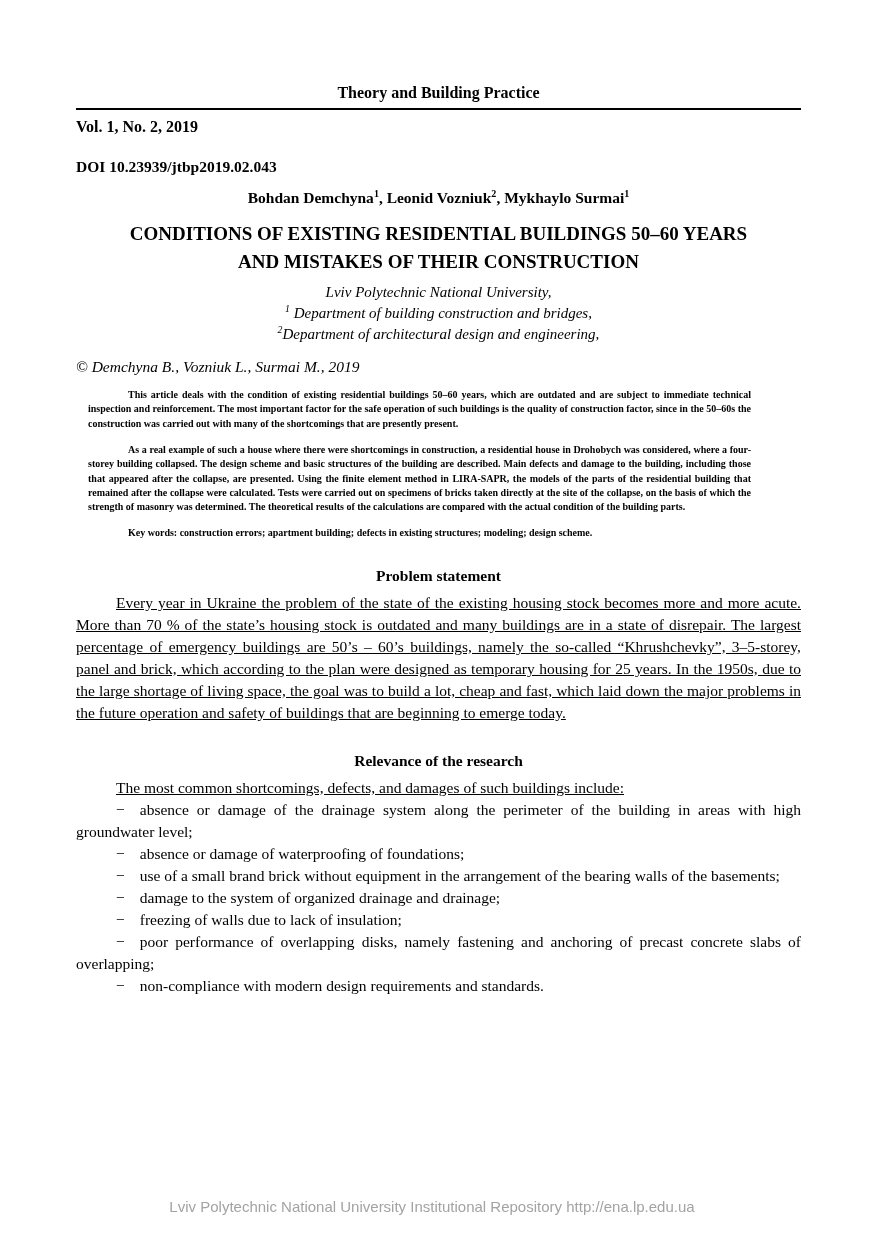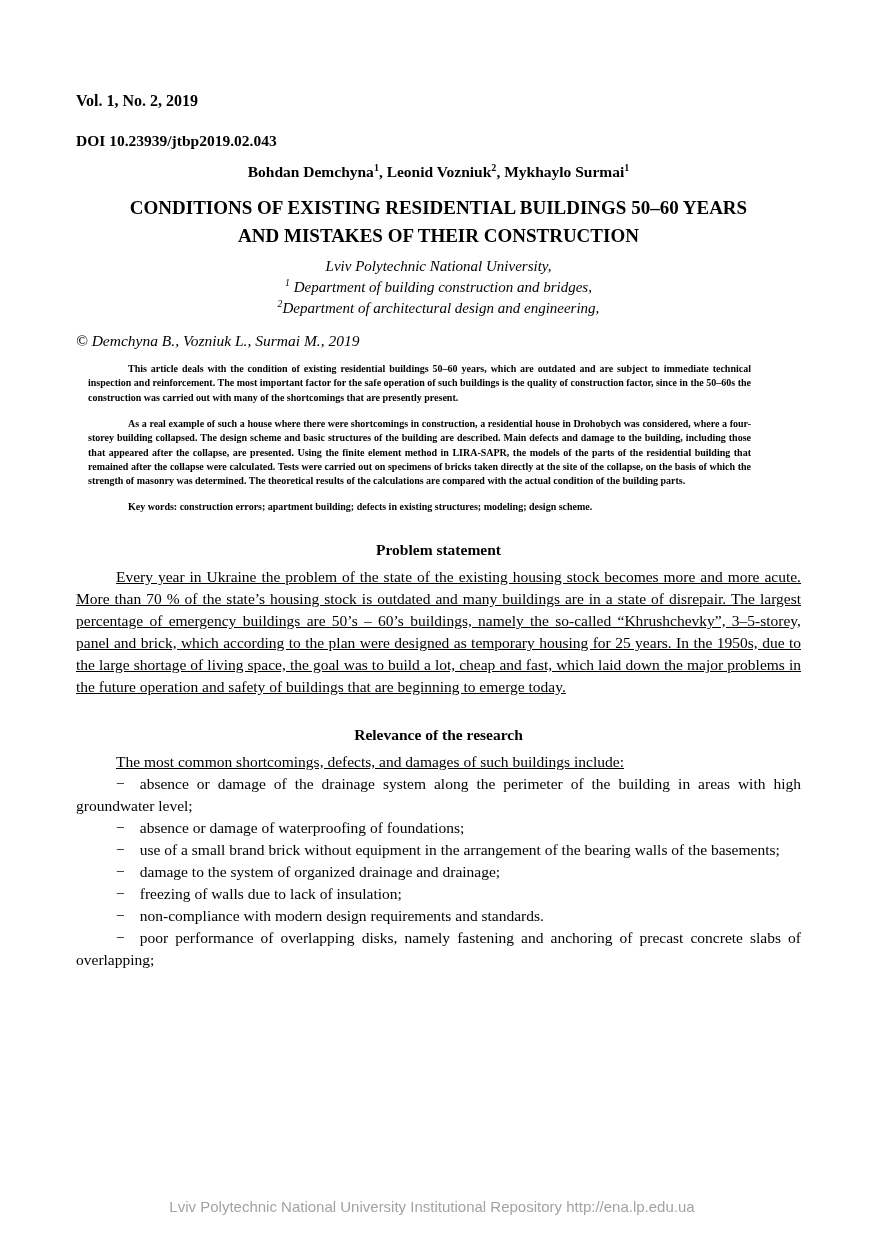--- a/index.html
+++ b/index.html
@@ -109,20 +109,21 @@
     font-family: "Liberation Sans", sans-serif;
     font-size: 15px;
     color: #a3a3a3;
   }
 </style>
 </head>
 <body>
 
 <div class="page">
 
+  <div class="masthead-header">Theory and Building Practice</div>
 
   <div class="volume-line">Vol. 1, No. 2, 2019</div>
 
   <div class="doi-line">DOI 10.23939/jtbp2019.02.043</div>
 
   <div class="authors-line"><span>Bohdan Demchyna</span><sup class="affil-mark">1</sup><span>, </span><span>Leonid Vozniuk</span><sup class="affil-mark">2</sup><span>, </span><span>Mykhaylo Surmai</span><sup class="affil-mark">1</sup></div>
 
   <div class="article-title">
     <div>CONDITIONS OF EXISTING RESIDENTIAL BUILDINGS 50–60 YEARS</div>
     <div>AND MISTAKES OF THEIR CONSTRUCTION</div>
@@ -146,18 +147,18 @@
   <p class="body-par">Every year in Ukraine the problem of the state of the existing housing stock becomes more and more acute. More than 70 % of the state’s housing stock is outdated and many buildings are in a state of disrepair. The largest percentage of emergency buildings are 50’s – 60’s buildings, namely the so-called “Khrushchevky”, 3–5-storey, panel and brick, which according to the plan were designed as temporary housing for 25 years. In the 1950s, due to the large shortage of living space, the goal was to build a lot, cheap and fast, which laid down the major problems in the future operation and safety of buildings that are beginning to emerge today.</p>
 
   <div class="section-heading heading-relevance">Relevance of the research</div>
   <p class="body-par">The most common shortcomings, defects, and damages of such buildings include:</p>
 
   <p class="list-par"><span class="dash">−</span><span>absence or damage of the drainage system along the perimeter of the building in areas with high groundwater level;</span></p>
   <p class="list-par"><span class="dash">−</span><span>absence or damage of waterproofing of foundations;</span></p>
   <p class="list-par"><span class="dash">−</span><span>use of a small brand brick without equipment in the arrangement of the bearing walls of the basements;</span></p>
   <p class="list-par"><span class="dash">−</span><span>damage to the system of organized drainage and drainage;</span></p>
   <p class="list-par"><span class="dash">−</span><span>freezing of walls due to lack of insulation;</span></p>
+  <p class="list-par"><span class="dash">−</span><span>poor performance of overlapping disks, namely fastening and anchoring of precast concrete slabs of overlapping;</span></p>
   <p class="list-par"><span class="dash">−</span><span>non-compliance with modern design requirements and standards.</span></p>
-  <p class="list-par"><span class="dash">−</span><span>poor performance of overlapping disks, namely fastening and anchoring of precast concrete slabs of overlapping;</span></p>
 
   <div class="footer-note">Lviv Polytechnic National University Institutional Repository http://ena.lp.edu.ua</div>
 
 </div>
 
 </body></html>

